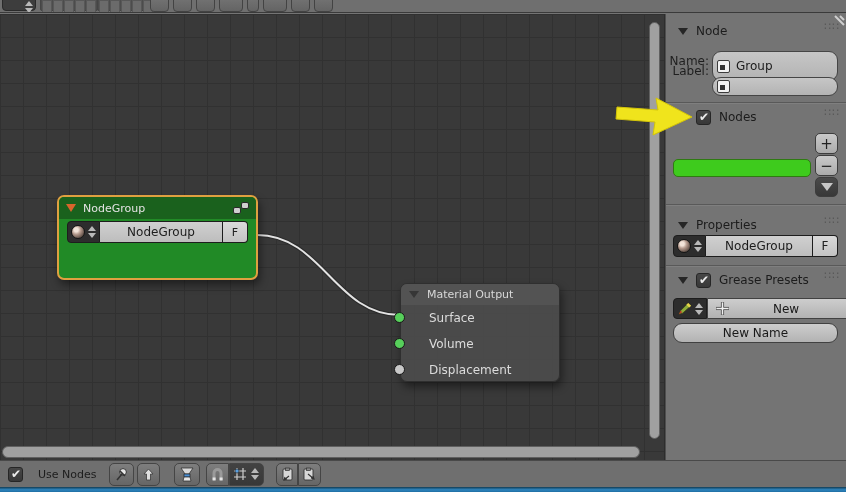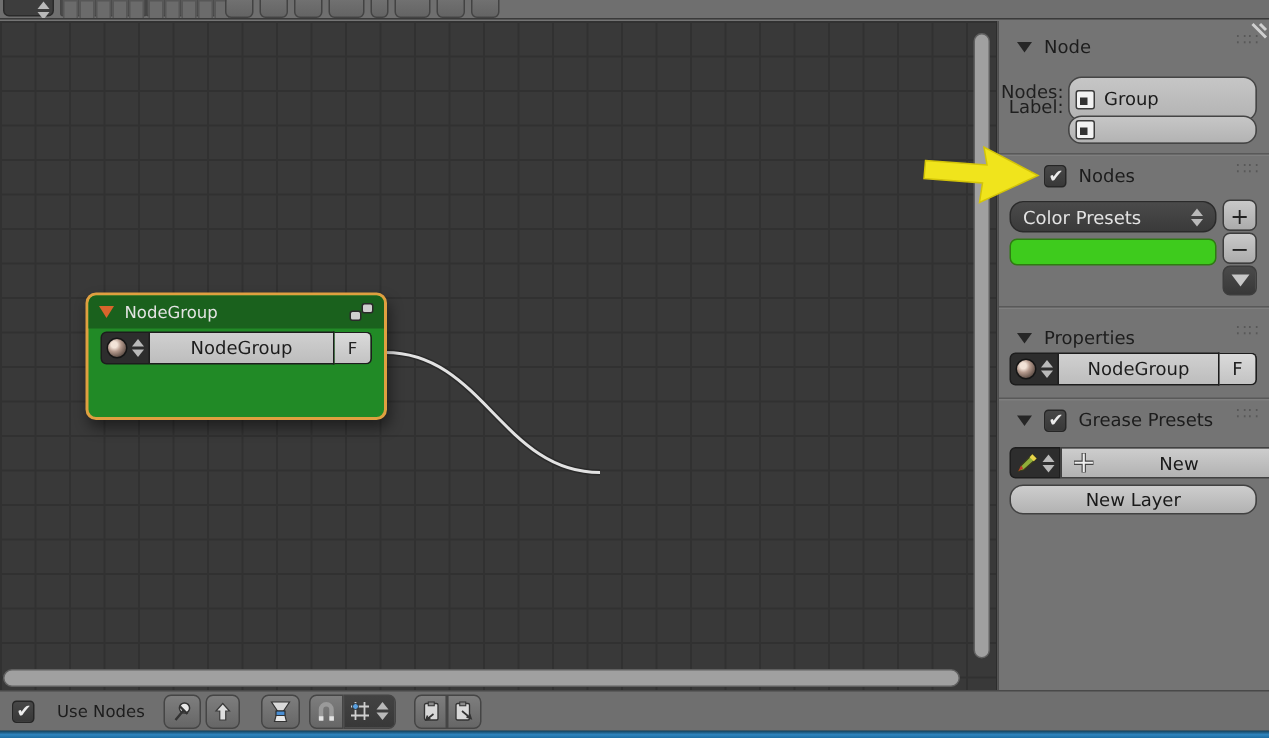--- a/index.html
+++ b/index.html
@@ -182,63 +182,74 @@
           <span class="stepper">
               <i class="up"></i>
               <i class="dn"></i>
             </span>
         </div>
         <div class="id-field">NodeGroup</div>
         <div class="id-f">F</div>
       </div>
     </div>
 
+    <div class="node node-mo">
+      <div class="mo-header">
+        <span class="tri-dark"></span>
+        <span>Material Output</span>
+      </div>
+      <div class="mo-row">
+        <span class="socket" style="background:#57cf5b"></span>
+        <span>Surface</span>
+      </div>
+      <div class="mo-row">
+        <span class="socket" style="background:#57cf5b"></span>
+        <span>Volume</span>
+      </div>
+      <div class="mo-row">
+        <span class="socket" style="background:#c9c9c9"></span>
+        <span>Displacement</span>
+      </div>
+    </div>
 
     <div class="scroll-v"></div>
     <div class="scroll-h"></div>
   </div>
 
   <svg class="arrow-yellow" width="95" height="55">
     <polygon points="7,17 48,20 46,8 82,27 43,45 45,32 6,29" fill="#f0e41c" stroke="#d3c408" stroke-width="1"></polygon>
   </svg>
 
   <div class="sidebar">
     <svg class="corner-grip" width="14" height="14">
       <path d="M4,1 L13,10 M9,1 L13,5" stroke="#cfcfcf" stroke-width="2"></path>
     </svg>
 
     <div class="panel-header" style="top:9px">
       <span class="tri-panel"></span>
       <span>Node</span>
       <span class="grips">∷∷<br>&nbsp;</span>
     </div>
-    <div class="side-label" style="top:40px">Nodes:</div>
+    <div class="side-label" style="top:40px">Name:</div>
     <div class="field" style="left:46px;top:37px;width:126px;height:30px">
       <span class="fld-ico"></span>
       <span>Group</span>
     </div>
     <div class="side-label" style="top:50px">Label:</div>
     <div class="field" style="left:46px;top:63px;width:126px;height:19px">
       <span class="fld-ico"></span>
       <span></span>
     </div>
     <div class="divider" style="top:88px"></div>
 
     <div class="panel-header" style="top:95px">
       <span class="tri-panel"></span>
       <span class="checkbox on"></span>
       <span>Nodes</span>
       <span class="grips">∷∷<br>&nbsp;</span>
-    </div>
-    <div class="dd" style="left:7px;top:120px;width:138px;height:21px">
-      <span>Color Presets</span>
-      <span class="stepper">
-          <i class="up"></i>
-          <i class="dn"></i>
-        </span>
     </div>
     <div class="swatch" style="left:7px;top:145px;width:138px;height:18px"></div>
     <div class="sq-btn" style="left:149px;top:119px;height:21px">+</div>
     <div class="sq-btn" style="left:149px;top:141px;height:21px">−</div>
     <div class="sq-btn dark" style="left:149px;top:163px;height:20px">
         <i></i>
       </div>
     <div class="divider" style="top:190px"></div>
 
     <div class="panel-header" style="top:203px">
@@ -277,21 +288,21 @@
             <i class="dn"></i>
           </span>
       </div>
       <div class="btn" style="position:relative;flex:1;border-radius:0 9px 9px 0;height:21px">
         <svg width="13" height="13" viewBox="0 0 12 12" style="position:absolute;left:8px">
           <path d="M5,0 h2 v5 h5 v2 h-5 v5 h-2 v-5 h-5 v-2 h5 Z" fill="#efefef" stroke="#444" stroke-width="0.7"></path>
         </svg>
         <span>New</span>
       </div>
     </div>
-    <div class="btn" style="left:7px;top:309px;width:165px;height:20px">New Layer</div>
+    <div class="btn" style="left:7px;top:309px;width:165px;height:20px">New Name</div>
   </div>
 
   <div class="bottom-bar">
     <span class="checkbox on" style="margin-left:8px"></span>
     <span style="margin-left:7px">Use Nodes</span>
 
     <div class="bb-btn" style="margin-left:12px;width:25px">
       <svg width="15" height="15" viewBox="0 0 15 15">
         <circle cx="9" cy="5" r="3.4" fill="#e8e8e8" stroke="#333"></circle>
         <path d="M8,7 L3,13 M6,4 L11,9" stroke="#333" stroke-width="1.6"></path>

